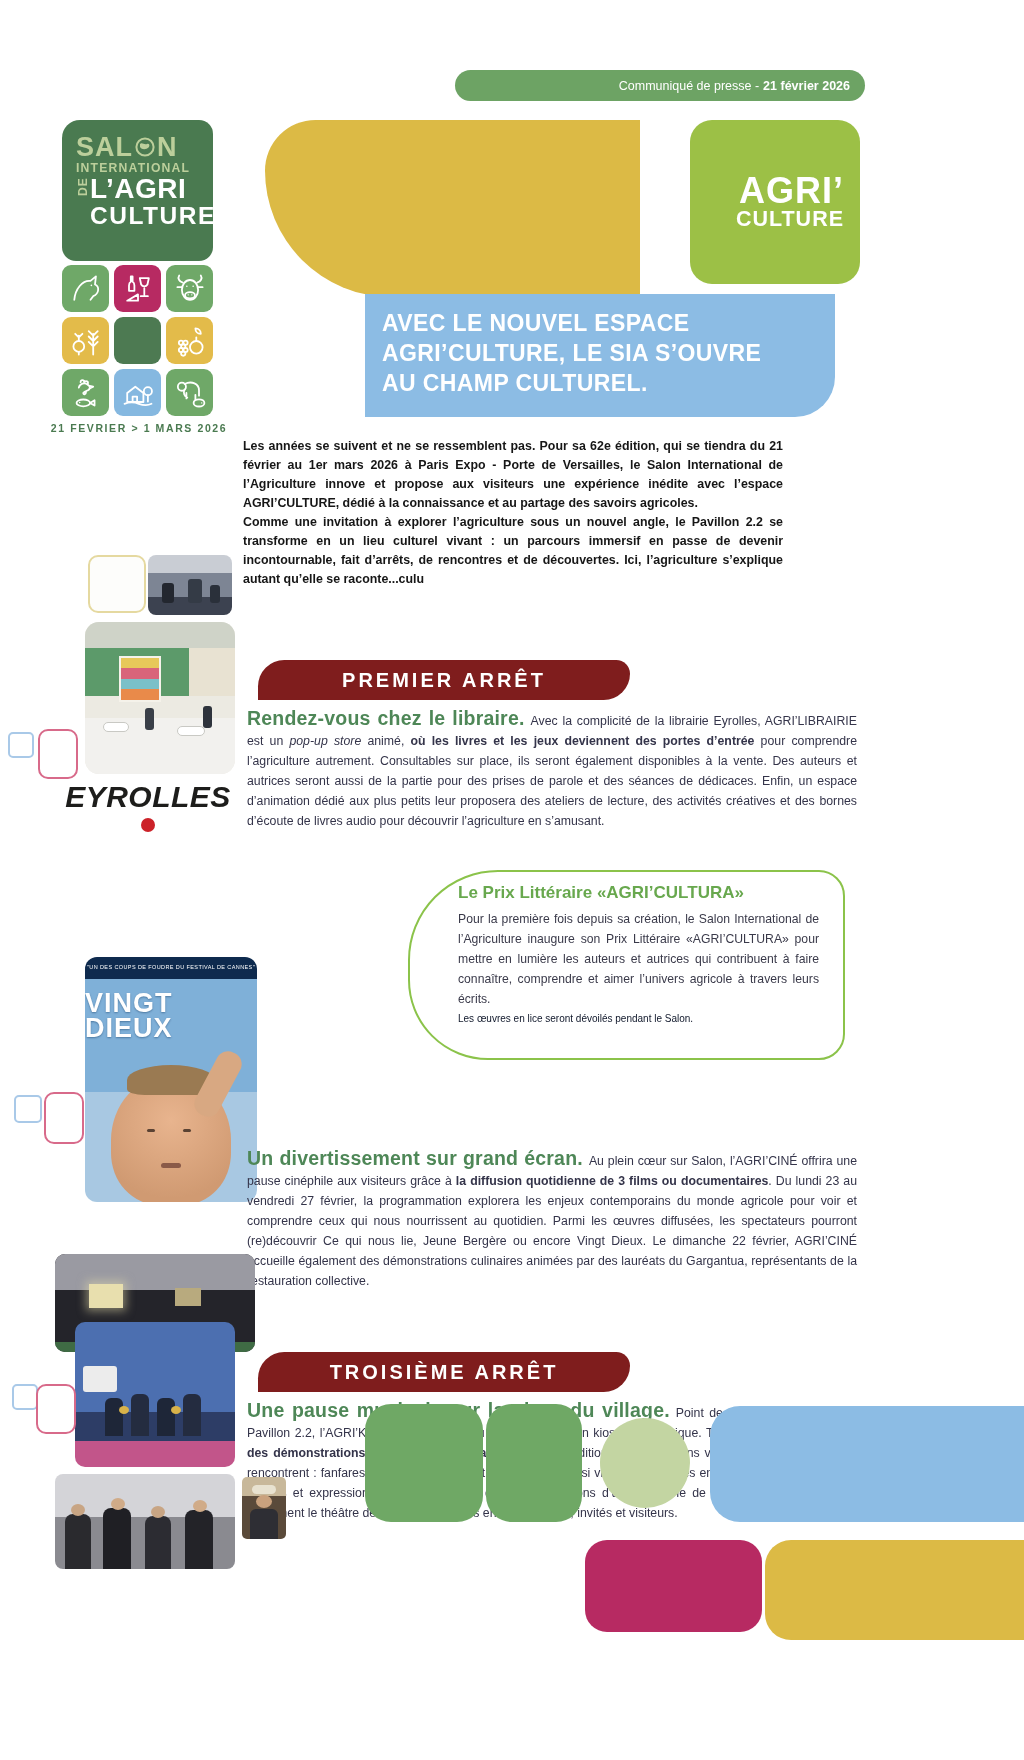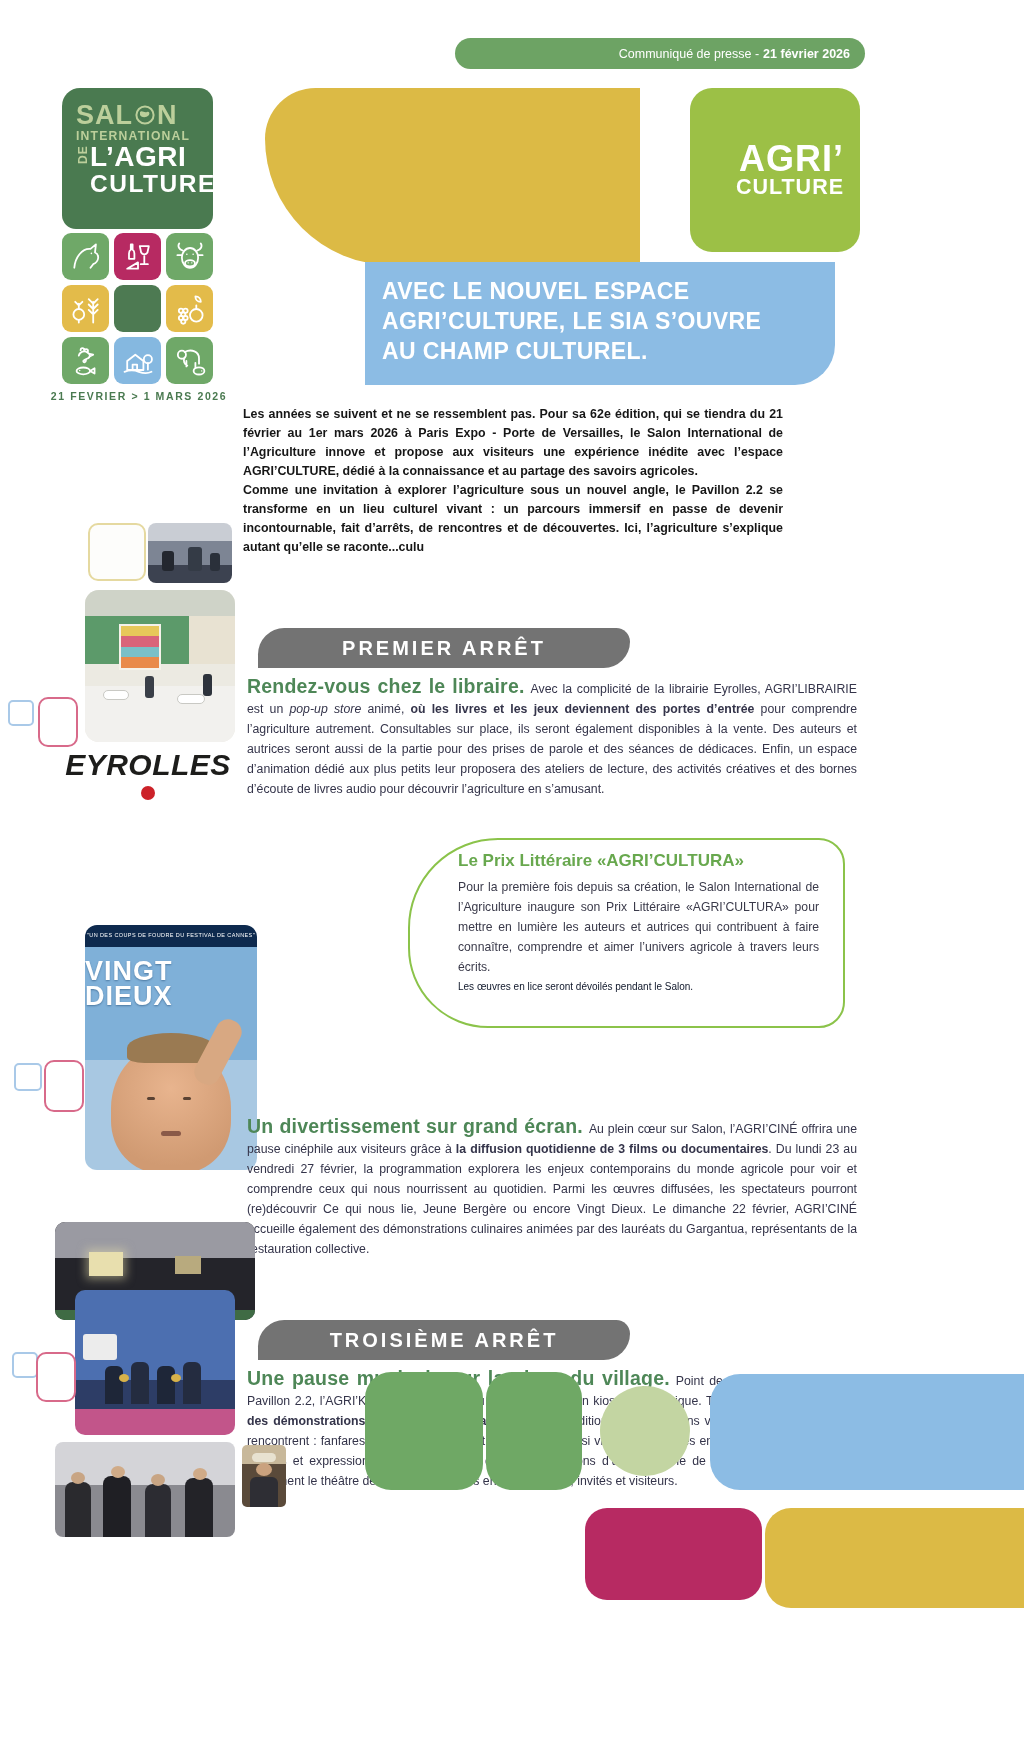--- a/index.html
+++ b/index.html
@@ -1,19 +1,19 @@
 <!DOCTYPE html>
 <html><head>
 <meta charset="utf-8">
 <style>
   * { margin:0; padding:0; box-sizing:border-box; }
   body { background:#ffffff; }
   .page { position:relative; width:1024px; height:1760px; background:#fff;
           font-family:"Liberation Sans", sans-serif; overflow:hidden; }
-  .abs { position:absolute; }
+  .abs { position:absolute;margin-top:32px; }
 
   
   .press-pill { left:455px; top:38px; width:410px; height:31px; background:#6da364;
     border-radius:16px; color:#fff; font-size:12.5px; display:flex; align-items:center;
     justify-content:flex-end; padding-right:15px; }
   .press-pill b { margin-left:4px; }
 
   
   .sia-box { left:62px; top:88px; width:151px; height:141px; background:#4a7a50;
     border-radius:18px 14px 14px 14px; padding:14px 0 0 14px; }
@@ -47,21 +47,21 @@
   .agri-badge .l2 { font-size:21.5px; font-weight:bold; letter-spacing:1px; line-height:22px; }
   .hero-banner { left:365px; top:262px; width:470px; height:123px; background:#8cbce4;
     border-radius:0 0 40px 0; color:#fff; padding:14px 0 0 17px; }
   .hero-banner div { font-size:23px; font-weight:800; line-height:30px; letter-spacing:0.4px; }
 
   
   .intro { left:243px; top:405px; width:540px; color:#161616; font-weight:bold;
     font-size:12.4px; line-height:19px; text-align:justify; }
 
   
-  .stop-banner { left:258px; width:372px; height:40px; background:#737373;
+  .stop-banner { left:258px; width:372px; height:40px; background:#7f1d1d;
     border-radius:42px 22px 42px 0; color:#fff; font-weight:bold; font-size:20px;
     letter-spacing:3px; display:flex; align-items:center; justify-content:center; }
 
   .sec-p { left:247px; width:610px; font-size:12.3px; line-height:20px; color:#34344a;
     text-align:justify; }
   .sec-h { color:#4e8757; font-weight:bold; font-size:19.5px; margin-right:6px;
     letter-spacing:0.2px; }
 
   
   .prix-box { left:408px; top:838px; width:437px; height:190px; border:2px solid #8bc34a;

